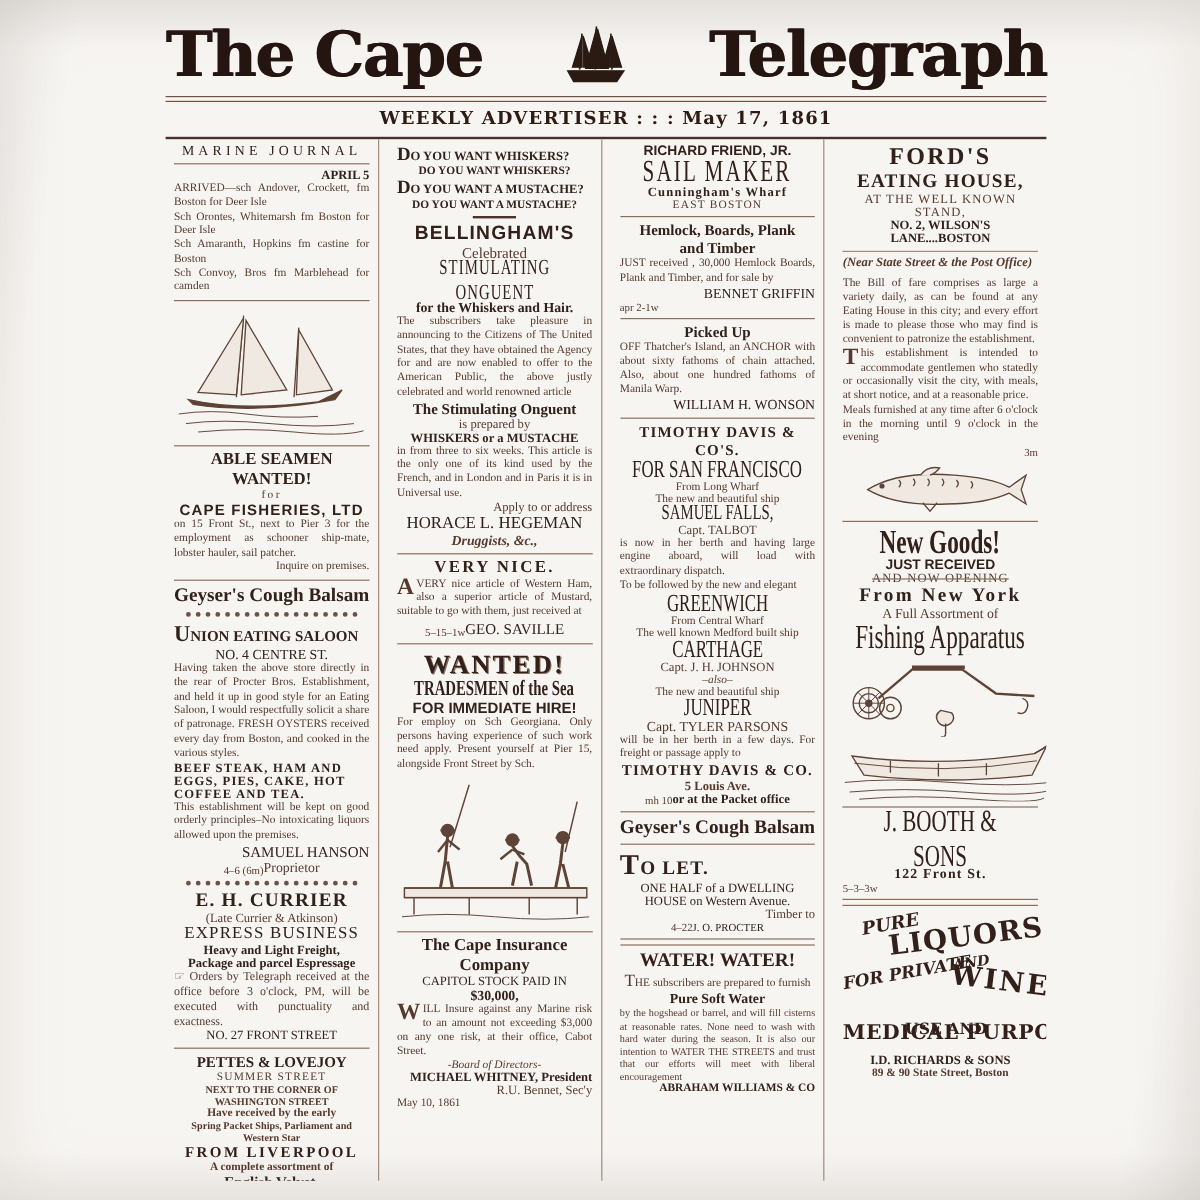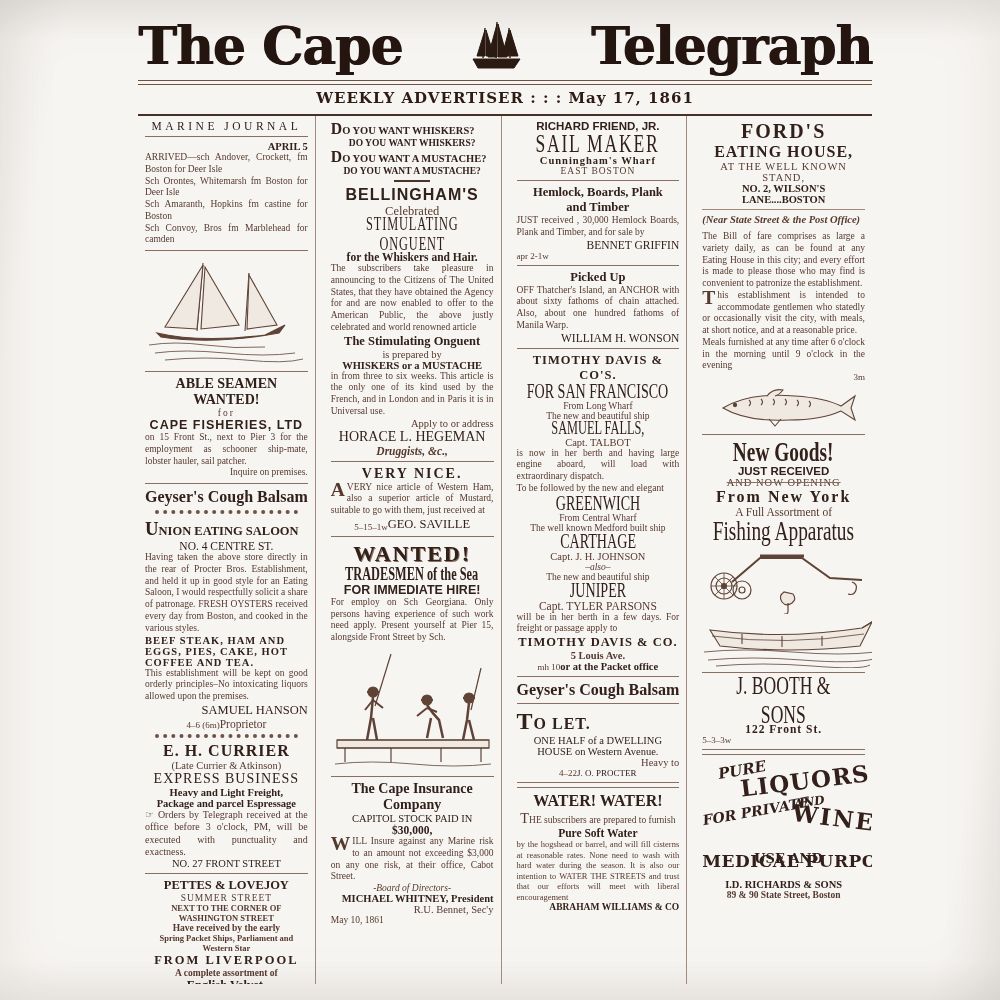--- a/index.html
+++ b/index.html
@@ -297,21 +297,21 @@
 
         <section>
           <div class="c b s15 dk">Geyser's Cough Balsam</div>
         </section>
         <div class="rl"></div>
 
         <section>
           <div class="b s13 sc sp1 dk fl">TO LET.</div>
           <div class="c s10 dk">ONE HALF of a DWELLING</div>
           <div class="c s10 dk">HOUSE on Western Avenue.</div>
-          <div class="r s10">Heavy to</div>
+          <div class="r s10">Timber to</div>
           <div class="refrow">
             <span class="ref">4–22</span>
             <span class="s13 dk">J. O. PROCTER</span>
           </div>
         </section>
         <div class="rl"></div>
 
         <div class="rl"></div>
 
         <section>

